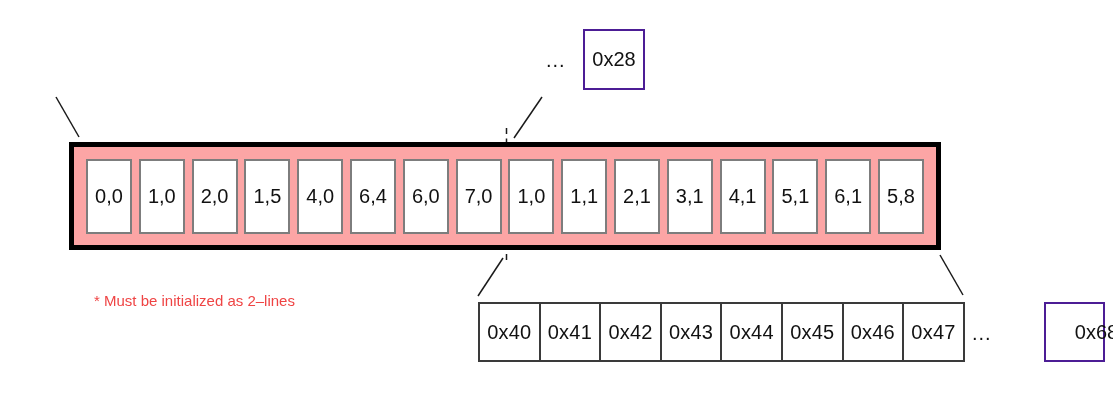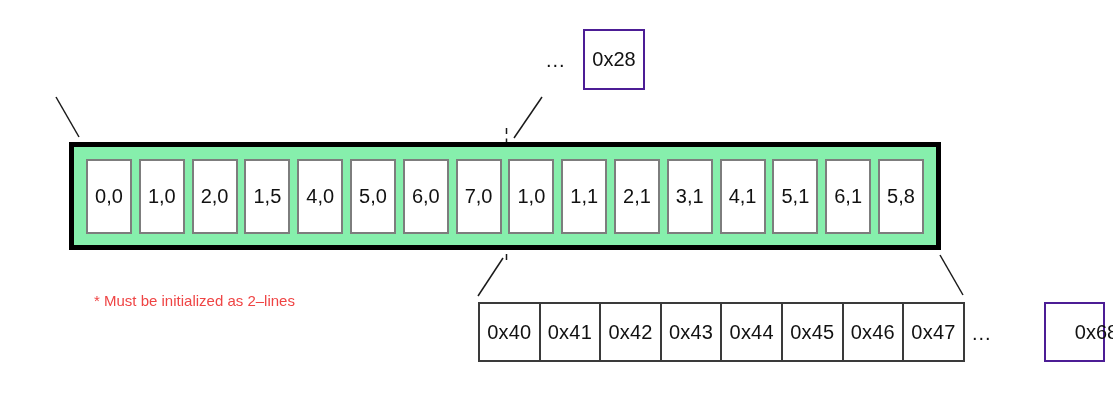--- a/index.html
+++ b/index.html
@@ -52,21 +52,21 @@
     letter-spacing: 1px;
     color: #111;
   }
   
   .main-box {
     position: absolute;
     left: 69px; top: 142px;
     box-sizing: border-box;
     width: 872px; height: 108px;
     border: 5px solid #000000;
-    background: #86efac;
+    background: #fca5a5;
     display: flex;
     align-items: center;
     justify-content: space-between;
     padding: 0 12px;
   }
   .main-box .mcell {
     box-sizing: border-box;
     width: 46px;
     height: 75px;
     border: 2px solid #7d7d7d;
@@ -99,21 +99,21 @@
 
   <span class="ellipsis" style="left:546px; top:49px;">...</span>
   <div class="lone-box" style="left:583px; top:29px; width:62px; height:61px;">0x28</div>
 
   <div class="main-box">
     <div class="mcell">0,0</div>
     <div class="mcell">1,0</div>
     <div class="mcell">2,0</div>
     <div class="mcell">1,5</div>
     <div class="mcell">4,0</div>
-    <div class="mcell">5,0</div>
+    <div class="mcell">6,4</div>
     <div class="mcell">6,0</div>
     <div class="mcell">7,0</div>
     <div class="mcell">1,0</div>
     <div class="mcell">1,1</div>
     <div class="mcell">2,1</div>
     <div class="mcell">3,1</div>
     <div class="mcell">4,1</div>
     <div class="mcell">5,1</div>
     <div class="mcell">6,1</div>
     <div class="mcell">5,8</div>

